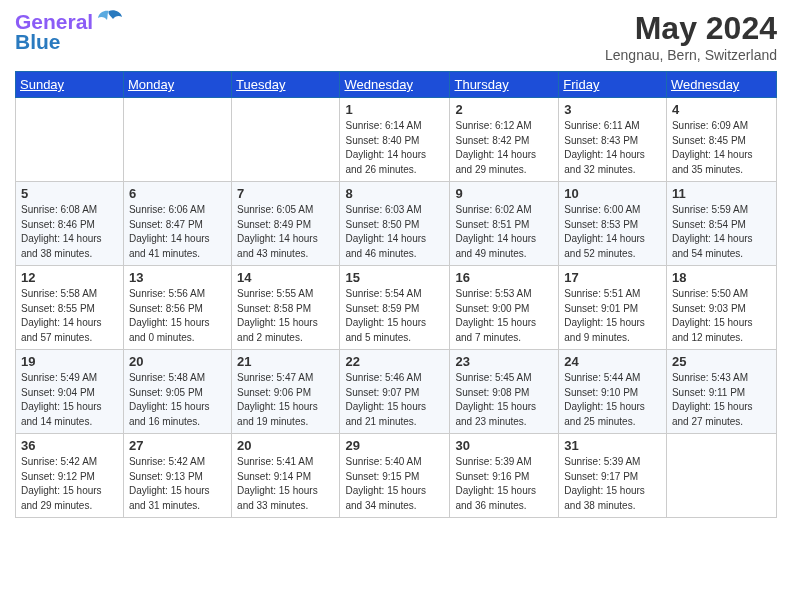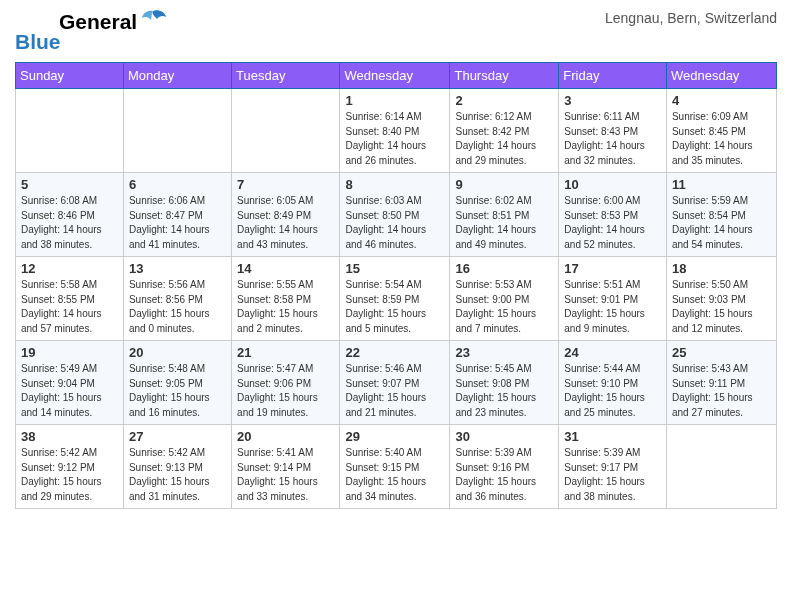--- a/index.html
+++ b/index.html
@@ -35,27 +35,28 @@
     .location {
       font-size: 14px;
       color: #555;
     }
     .calendar {
       width: 100%;
       border-collapse: collapse;
       border: 1px solid #ccc;
     }
     .calendar th {
-      background: #8b5cf6;
+      background: #1d4ed8;
       color: #fff;
       font-size: 13px;
       padding: 5px 4px;
       text-align: left;
       border: 1px solid #1a6aaf;
       font-weight: normal;
+      text-decoration: underline;
     }
     .calendar td {
       vertical-align: top;
       border: 1px solid #ccc;
       padding: 4px 5px;
       width: 113px;
       min-height: 80px;
       font-size: 10px;
       color: #333;
       background: #fff;
@@ -82,29 +83,30 @@
       align-items: center;
     }
   </style>
 </head>
 <body>
 
 <div class="page">
   <div class="header">
     <div class="logo">
       <div class="logo-wrapper">
-        <span style="font-size:21px;font-weight:bold;color:#000000;margin-left:44px;">General</span>
+        <span style="font-size:21px;font-weight:bold;color:#8b5cf6;">General</span>
         <svg width="28" height="22" viewBox="0 0 28 22" style="margin-left:2px;margin-top:-4px;">
           <path d="M14 2 C18 0, 26 2, 27 8 C24 6, 20 7, 18 10 C16 7, 12 5, 14 2Z" fill="#2a7abf"></path>
           <path d="M14 2 C10 1, 4 3, 3 9 C6 7, 10 8, 12 11 C13 8, 12 4, 14 2Z" fill="#5aaae0"></path>
         </svg>
       </div>
       <div style="font-size:21px;font-weight:bold;color:#2a7abf;margin-top:-4px;">Blue</div>
     </div>
     <div class="title-block">
+      <div class="month-title">May 2024</div>
       <div class="location">Lengnau, Bern, Switzerland</div>
     </div>
   </div>
 
   <table class="calendar">
     <thead>
       <tr>
       <th>Sunday</th>
           <th>Monday</th>
           <th>Tuesday</th>
@@ -221,21 +223,21 @@
             <div class="day-num">24</div>
             <div class="day-info">Sunrise: 5:44 AM<br>Sunset: 9:10 PM<br>Daylight: 15 hours and 25 minutes.</div>
           </td>
           <td>
             <div class="day-num">25</div>
             <div class="day-info">Sunrise: 5:43 AM<br>Sunset: 9:11 PM<br>Daylight: 15 hours and 27 minutes.</div>
           </td>
         </tr>
         <tr>
           <td>
-            <div class="day-num">38</div>
+            <div class="day-num">36</div>
             <div class="day-info">Sunrise: 5:42 AM<br>Sunset: 9:12 PM<br>Daylight: 15 hours and 29 minutes.</div>
           </td>
           <td>
             <div class="day-num">27</div>
             <div class="day-info">Sunrise: 5:42 AM<br>Sunset: 9:13 PM<br>Daylight: 15 hours and 31 minutes.</div>
           </td>
           <td>
             <div class="day-num">20</div>
             <div class="day-info">Sunrise: 5:41 AM<br>Sunset: 9:14 PM<br>Daylight: 15 hours and 33 minutes.</div>
           </td>

